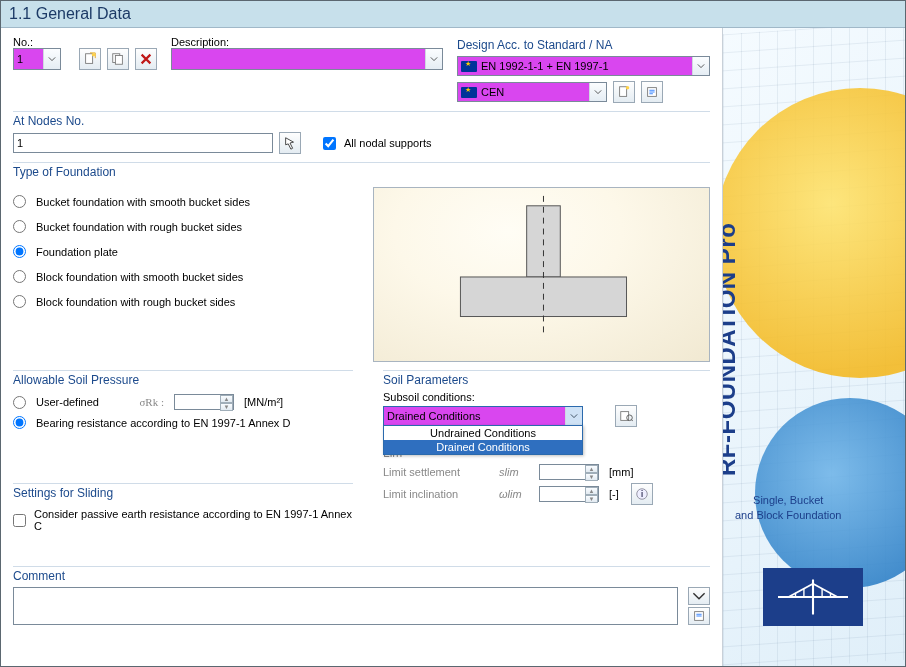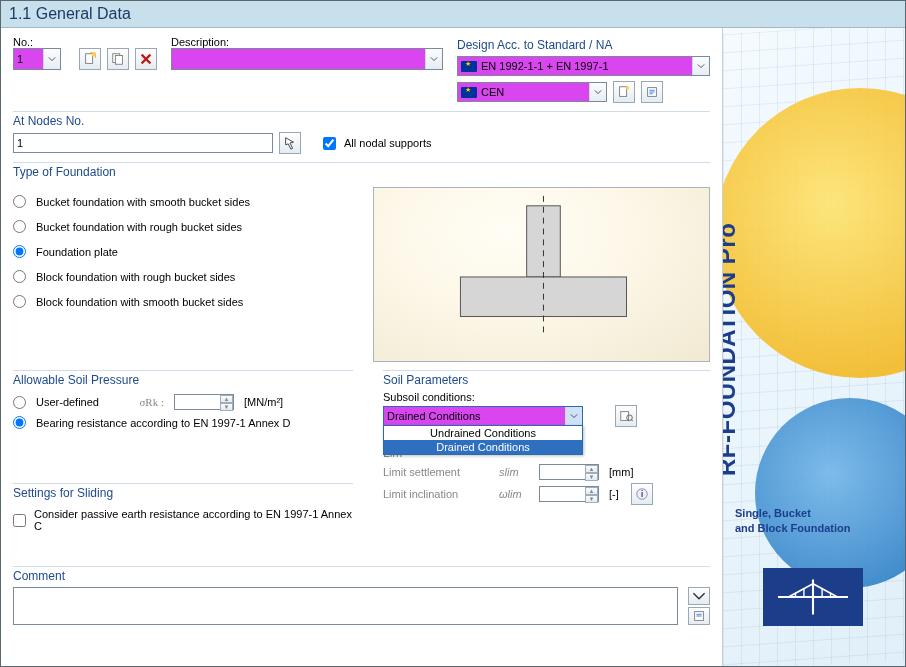--- a/index.html
+++ b/index.html
@@ -39,21 +39,21 @@
   .dim input{ color:#888; }
   .subsoil-block { position:relative; }
   .dd-open { border:1px solid #2b6aad; background:#fff; position:absolute; left:0; width:200px; z-index:40; box-shadow:1px 1px 3px rgba(0,0,0,0.25);}
   .dd-open .opt { padding:1px 4px; cursor:default;text-align:center;}
   .dd-open .opt.sel { background:#2f6fbf; color:#fff;}
   .sidebar .circles { position:absolute; inset:0; }
   .sidebar .circ1{position:absolute;right:-100px;top:60px;width:290px;height:290px;border-radius:50%;background:radial-gradient(circle at 40% 40%, #ffe36b, #f4b81f 70%);opacity:.88;}
   .sidebar .circ2{position:absolute;right:-40px;top:370px;width:190px;height:190px;border-radius:50%;background:radial-gradient(circle at 40% 40%, #6fb4e8, #2d7fc6 75%);opacity:.88;}
   .sidebar .grid{position:absolute;inset:0;background-image:linear-gradient(rgba(100,130,160,.12) 1px,transparent 1px),linear-gradient(90deg,rgba(100,130,160,.12) 1px,transparent 1px);background-size:18px 18px;transform:skewY(-4deg);}
   .sidebar .vtext{position:absolute;left:18px;bottom:190px;transform:rotate(-90deg);transform-origin:left bottom;font-size:24px;font-weight:bold;color:#1c3e8a;white-space:nowrap;letter-spacing:.5px;}
-  .sidebar .tag{position:absolute;left:12px;bottom:131px;color:#1c3e8a;font-weight:bold;font-size:12px;line-height:1.3;}
+  .sidebar .tag{position:absolute;left:12px;bottom:144px;color:#1c3e8a;font-weight:normal;font-size:12px;line-height:1.3;text-align:center;}
   .sidebar .logo{position:absolute;left:40px;bottom:40px;width:100px;height:58px;background:#1c3e8a;display:flex;align-items:center;justify-content:center;}
   .sidebar .logo svg{width:70px;height:36px;}
   textarea { resize:none; width:100%; height:38px; }
   .sigma { font-family: "Times New Roman", serif;}
 </style>
 </head>
 <body>
 
 <div class="window">
   <div class="titlebar">1.1 General Data</div>
@@ -172,25 +172,25 @@
               <label class="radio-row" style="padding: 6px 0px;">
                 <input type="radio" name="ft" style="">
                 <span>Bucket foundation with rough bucket sides</span>
               </label>
               <label class="radio-row" style="padding: 6px 0px;">
                 <input type="radio" name="ft" checked="" style="">
                 <span>Foundation plate</span>
               </label>
               <label class="radio-row" style="padding: 6px 0px;">
                 <input type="radio" name="ft" style="">
+                <span>Block foundation with smooth bucket sides</span>
+              </label>
+              <label class="radio-row" style="padding: 6px 0px;">
+                <input type="radio" name="ft" style="">
                 <span>Block foundation with rough bucket sides</span>
-              </label>
-              <label class="radio-row" style="padding: 6px 0px;">
-                <input type="radio" name="ft" style="">
-                <span>Block foundation with smooth bucket sides</span>
               </label>
             </div>
           <div class="illus" style="flex:1;">
             <svg width="100%" height="100%" viewBox="0 0 260 175">
               <rect x="115" y="18" width="34" height="72" fill="#d6d6d6" stroke="#555"></rect>
               <rect x="48" y="90" width="168" height="40" fill="#d6d6d6" stroke="#555"></rect>
               <line x1="132" y1="8" x2="132" y2="150" stroke="#333" stroke-dasharray="6 5"></line>
             </svg>
           </div>
         </div>

